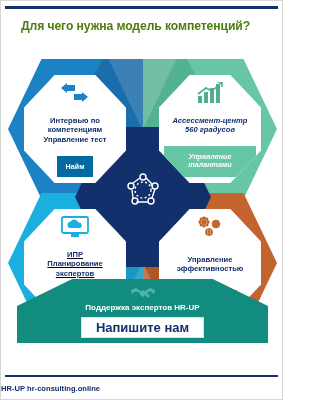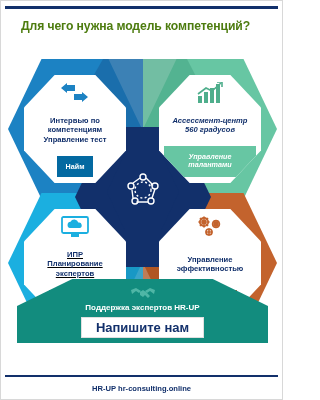--- a/index.html
+++ b/index.html
@@ -131,21 +131,21 @@
     font-size:8px;font-weight:bold;color:#ffffff;margin-bottom:5px;
   }
   .banner-btn{
     background:#ffffff;color:#12306b;
     font-size:13px;font-weight:bold;
     padding:3px 14px;line-height:1;
     border:1px solid #e0e0e0;
   }
   .footer{
     position:absolute;left:0;right:0;bottom:6px;
-    text-align:center;font-size:7.6px;font-weight:bold;color:#12306b;
+    text-align:left;font-size:7.6px;font-weight:bold;color:#12306b;
   }
 </style>
 </head>
 <body>
 
 <div class="page">
 
   <div class="top-rule"></div>
 
   <div class="title">Для чего нужна модель компетенций?</div>

